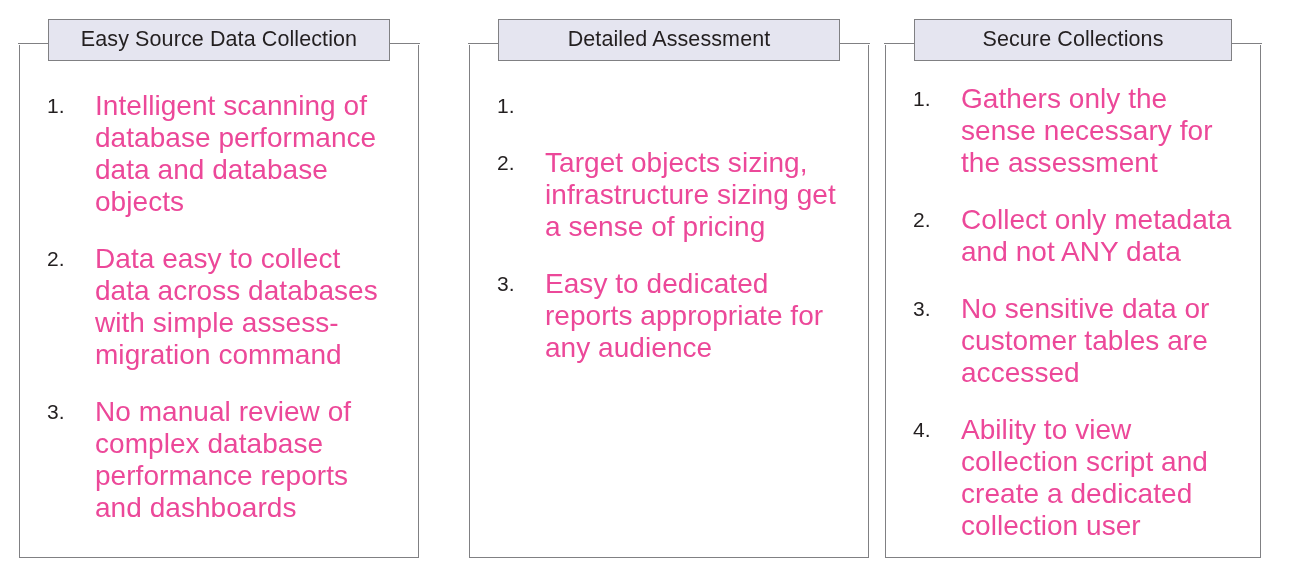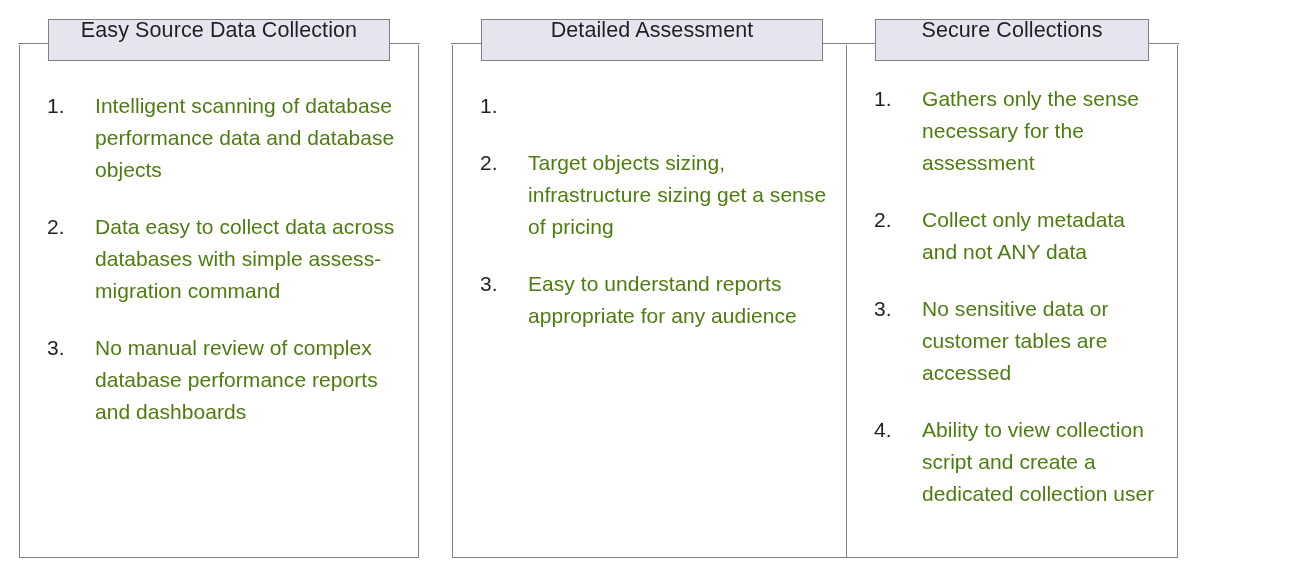--- a/index.html
+++ b/index.html
@@ -44,20 +44,21 @@
   .panel-header {
     position: absolute;
     top: -26px;
     left: 28px;
     right: 28px;
     height: 42px;
     box-sizing: border-box;
     background: #e5e5f0;
     border: 1.6px solid #808083;
     display: flex;
+    align-items: center;
     justify-content: center;
   }
 
   .panel-title {
     font-size: 21.5px;
     font-weight: 400;
     color: #231f20;
     letter-spacing: 0.1px;
     line-height: 1;
     white-space: nowrap;
@@ -83,31 +84,31 @@
     flex: 0 0 auto;
     width: 48px;
     font-size: 21px;
     font-weight: 400;
     color: #231f20;
     line-height: 32px;
   }
 
   .item-text {
     flex: 1 1 auto;
-    font-size: 21px;
+    font-size: 28px;
     font-weight: 400;
-    color: #4d7c0f;
+    color: #ec4899;
     line-height: 32px;
     letter-spacing: 0.05px;
   }
 
   
   #panel-0 { left: 19px;  width: 400px; }
-  #panel-1 { left: 452px; width: 400px; }
-  #panel-2 { left: 846px; width: 332px; padding-left: 32px; }
+  #panel-1 { left: 469px; width: 400px; }
+  #panel-2 { left: 885px; width: 376px; padding-left: 32px; }
 
   #panel-0 .panel-body { padding-right: 16px; }
   #panel-1 .panel-body { padding-right: 16px; }
   #panel-2 .panel-body { padding-right: 14px; padding-top: 38px; }
 </style>
 </head>
 <body>
 
 <div id="canvas">
 
@@ -142,21 +143,21 @@
     <div class="panel-body">
       <div class="list-item">
         <span class="item-number">1.</span>
       </div>
       <div class="list-item">
         <span class="item-number">2.</span>
         <span class="item-text">Target objects sizing, infrastructure sizing get a sense of pricing</span>
       </div>
       <div class="list-item">
         <span class="item-number">3.</span>
-        <span class="item-text">Easy to understand reports appropriate for any audience</span>
+        <span class="item-text">Easy to dedicated reports appropriate for any audience</span>
       </div>
     </div>
   </section>
 
   <section class="panel" id="panel-2">
     <div class="top-stub left"></div>
     <div class="top-stub right"></div>
     <div class="panel-header">
       <span class="panel-title">Secure Collections</span>
     </div>

